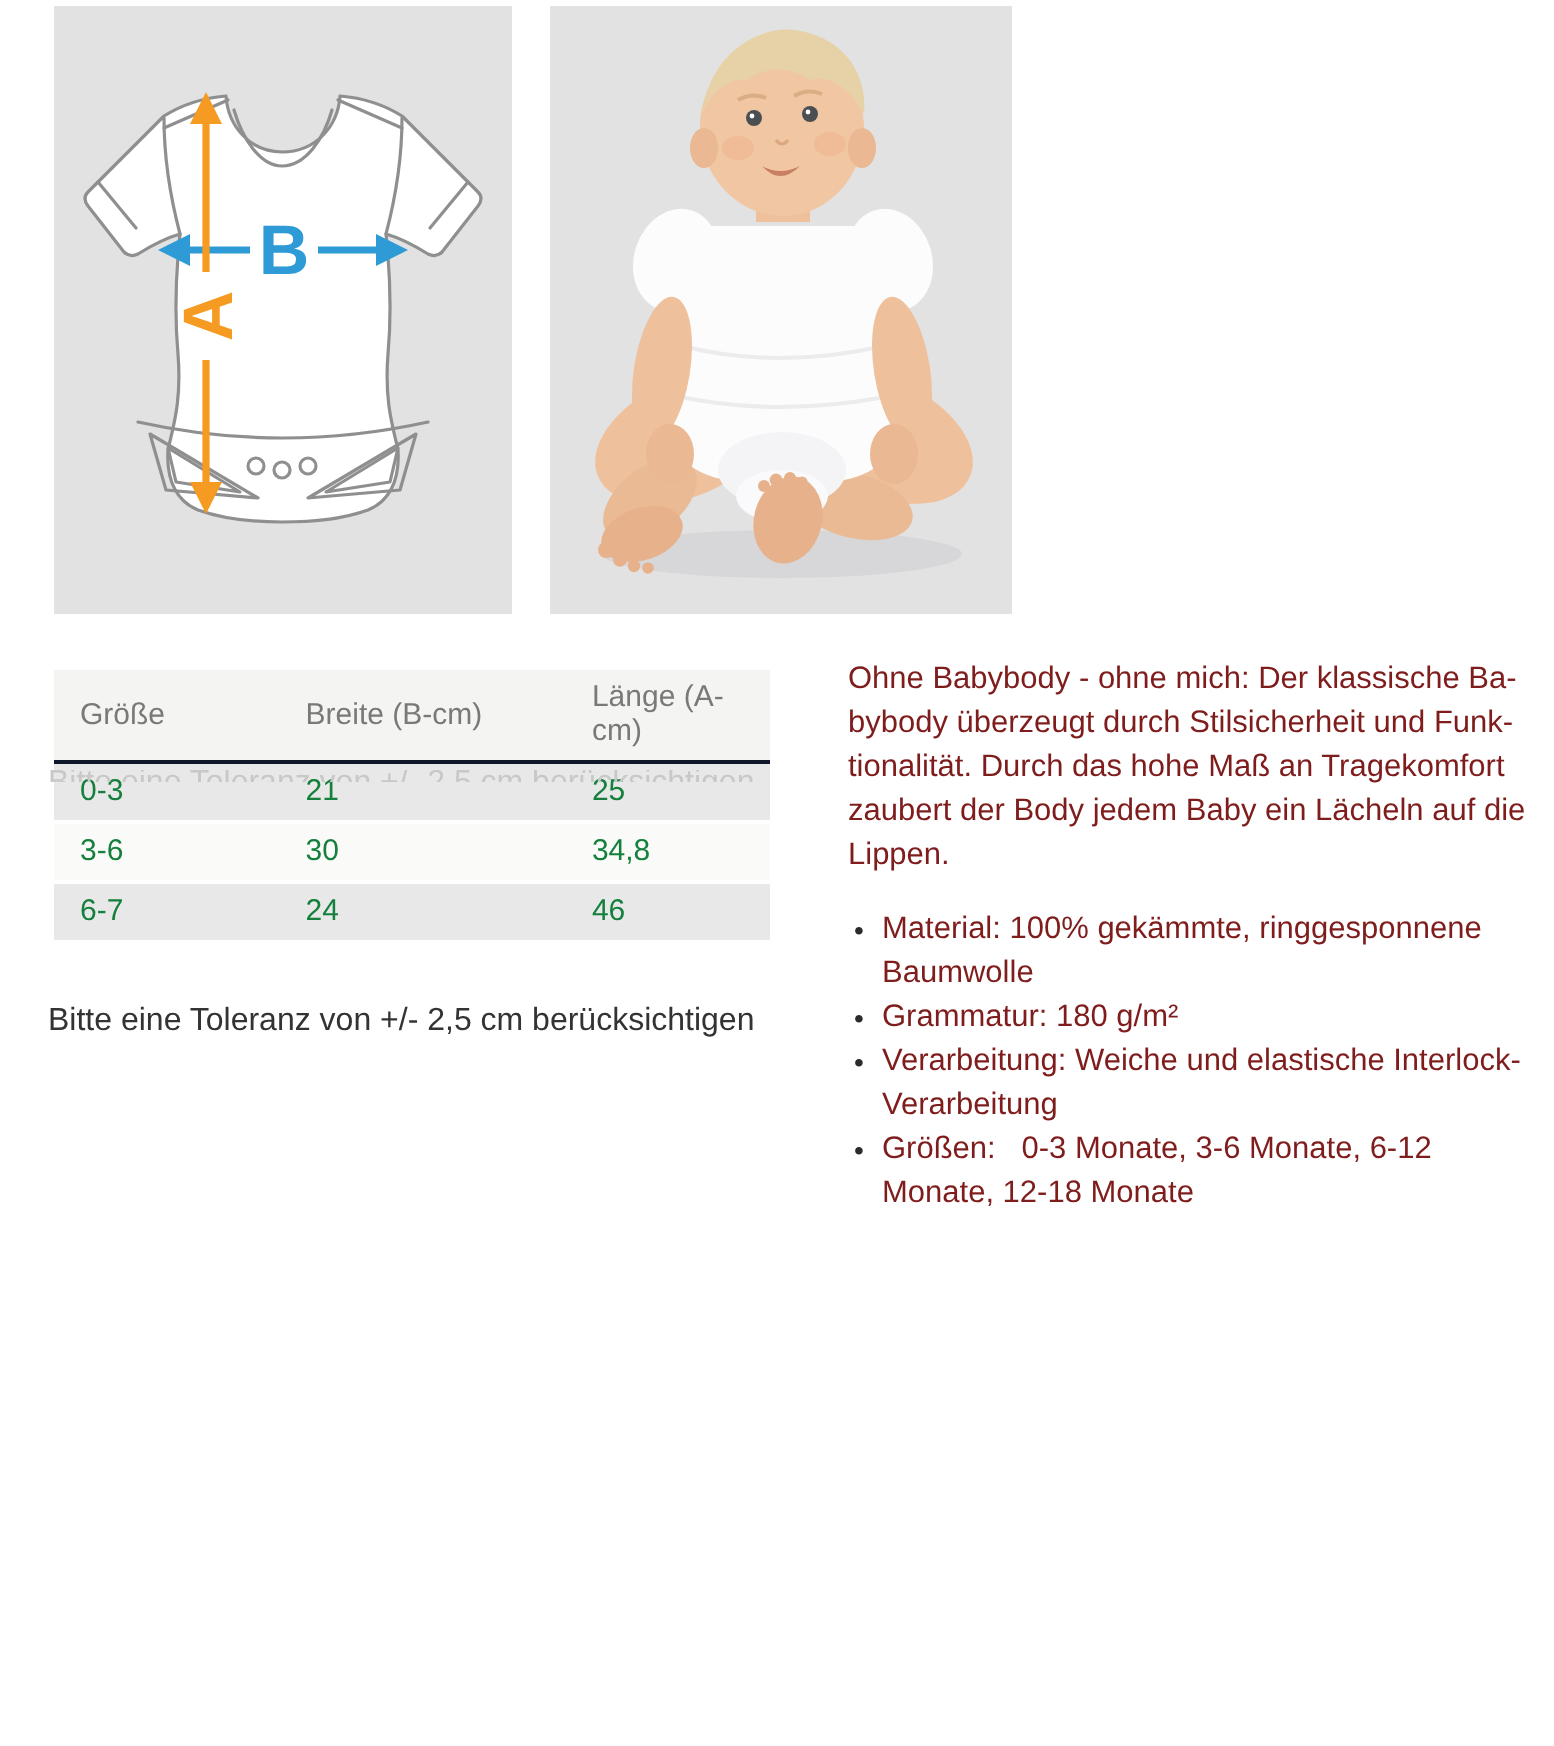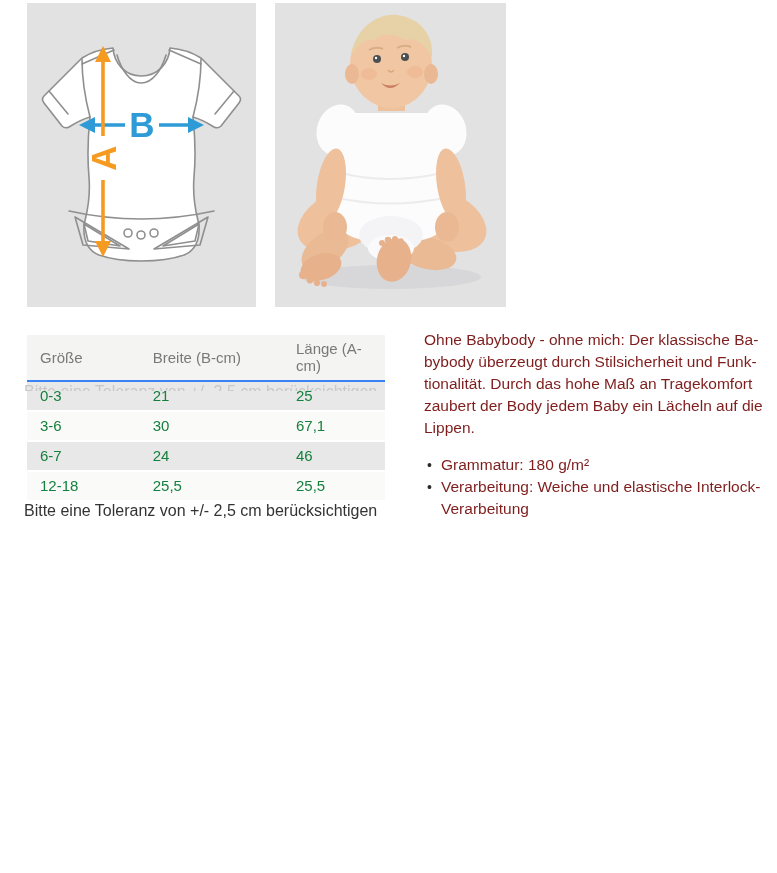--- a/index.html
+++ b/index.html
@@ -11,21 +11,21 @@
   .panel { position:absolute; top:3px; height:304px; background:#e2e2e3; }
   .panel-diagram { left:27px;  width:229px; }
   .panel-photo   { left:275px; width:231px; }
   .panel svg { display:block; }
 
   
   .table-wrap { position:absolute; left:27px; top:335px; width:358px; }
   table.size-table { width:100%; border-collapse:collapse; font-size:15px; }
   .size-table th {
     background:#f4f4f2; color:#797979; font-weight:400; text-align:left;
-    padding:5px 0 6px 13px; border-bottom:2px solid #3b82f6;
+    padding:5px 0 6px 13px; border-bottom:2px solid #0f172a;
   }
   .size-table td {
     color:#15803d; text-align:left; padding:5px 0 6px 13px;
     border-bottom:2px solid #ffffff;
   }
   .size-table tbody tr:nth-child(odd)  { background:#e8e8e8; }
   .size-table tbody tr:nth-child(even) { background:#fafaf9; }
   .col-size   { width:31.5%; }
   .col-breite { width:40%; }
   .col-laenge { width:28.5%; }
@@ -193,42 +193,39 @@
       </thead>
       <tbody>
         <tr>
           <td>0-3</td>
           <td>21</td>
           <td>25</td>
         </tr>
         <tr>
           <td>3-6</td>
           <td>30</td>
-          <td>67,1</td>
+          <td>34,8</td>
         </tr>
         <tr>
           <td>6-7</td>
           <td>24</td>
           <td>46</td>
-        </tr>
-        <tr>
-          <td>12-18</td>
-          <td>25,5</td>
-          <td>25,5</td>
         </tr>
       </tbody>
     </table>
     <div class="ghost-note">
       <span>Bitte eine Toleranz von +/- 2,5 cm berücksichtigen</span>
     </div>
   </div>
 
   <div class="tolerance">Bitte eine Toleranz von +/- 2,5 cm berücksichtigen</div>
 
   <div class="desc">
     <p>Ohne Babybody - ohne mich: Der klassische Ba­bybody überzeugt durch Stilsicherheit und Funk­tionalität. Durch das hohe Maß an Tragekomfort zaubert der Body jedem Baby ein Lächeln auf die Lippen.</p>
     <ul>
+      <li>Material: 100% gekämmte, ringgesponnene Baumwolle</li>
       <li>Grammatur: 180 g/m²</li>
       <li>Verarbeitung: Weiche und elastische Inter­lock-Verarbeitung</li>
+      <li>Größen:&nbsp;&nbsp; 0-3 Monate, 3-6 Monate, 6-12 Monate, 12-18 Monate</li>
     </ul>
   </div>
 
 </div>
 
 </body></html>

